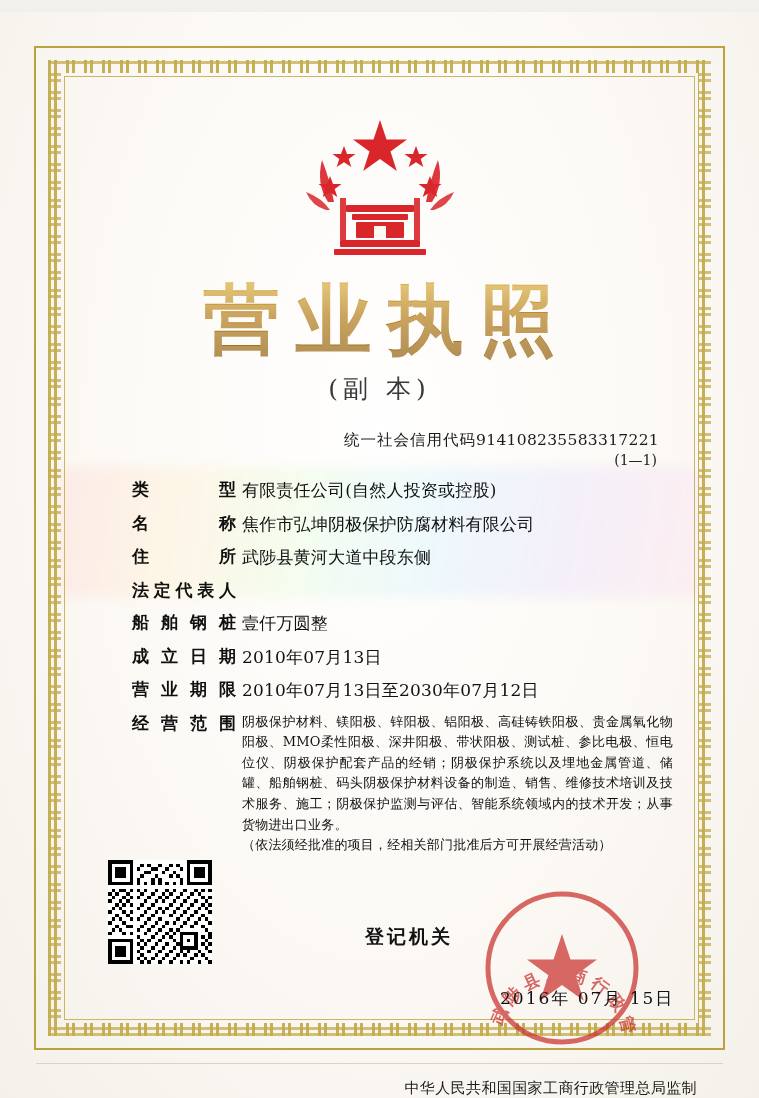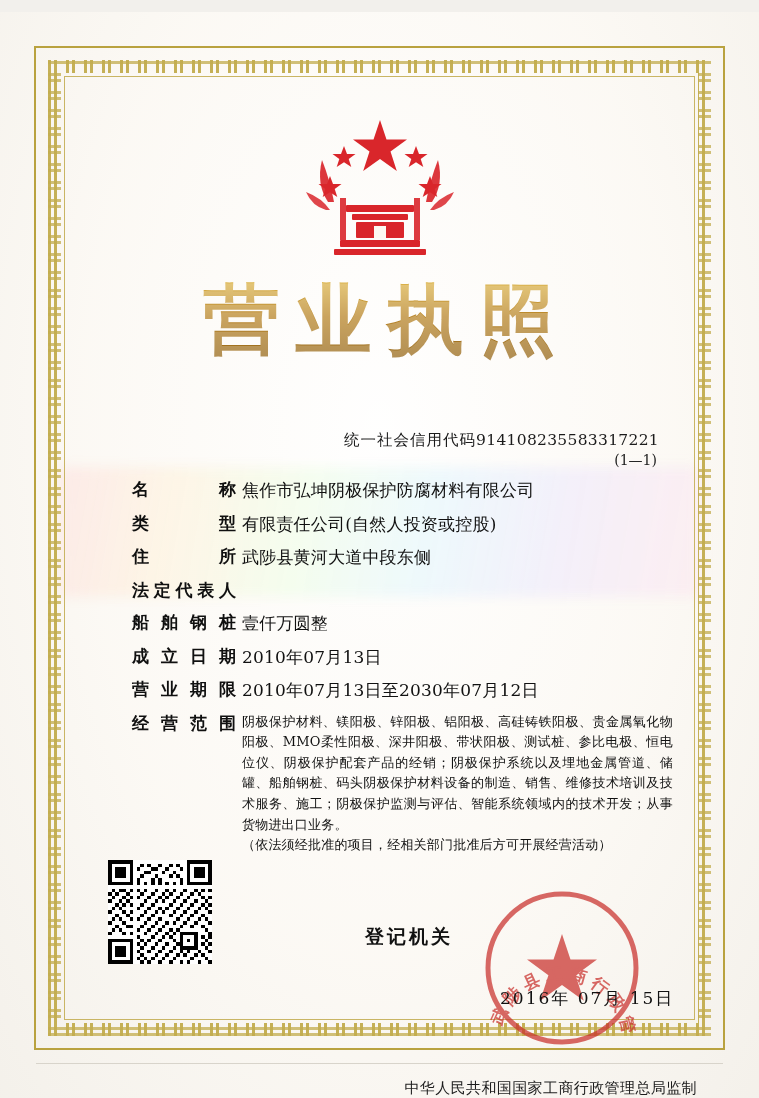--- a/index.html
+++ b/index.html
@@ -298,36 +298,37 @@
 
         <path d="M28,92 Q16,74 22,50 Q30,70 34,92 Z" opacity="0.92"></path>
         <path d="M132,92 Q144,74 138,50 Q130,70 126,92 Z" opacity="0.92"></path>
         <path d="M26,100 Q12,96 6,82 Q22,88 30,100 Z" opacity="0.85"></path>
         <path d="M134,100 Q148,96 154,82 Q138,88 130,100 Z" opacity="0.85"></path>
       </g>
     </svg>
   </div>
 
   <div class="title">营业执照</div>
+  <div class="subtitle">(副 本)</div>
 
   <div class="credit-code">
     <span class="label">统一社会信用代码</span><span>914108235583317221</span>
   </div>
   <div class="page-no">(1—1)</div>
 
   <div class="fields">
 
     <div class="field-row">
+      <div class="field-label">类型</div>
+      <div class="field-value">有限责任公司(自然人投资或控股)</div>
+    </div>
+
+    <div class="field-row">
       <div class="field-label">名称</div>
       <div class="field-value">焦作市弘坤阴极保护防腐材料有限公司</div>
-    </div>
-
-    <div class="field-row">
-      <div class="field-label">类型</div>
-      <div class="field-value">有限责任公司(自然人投资或控股)</div>
     </div>
 
     <div class="field-row">
       <div class="field-label">住所</div>
       <div class="field-value">武陟县黄河大道中段东侧</div>
     </div>
 
     <div class="field-row">
       <div class="field-label">法定代表人</div>
     </div>

